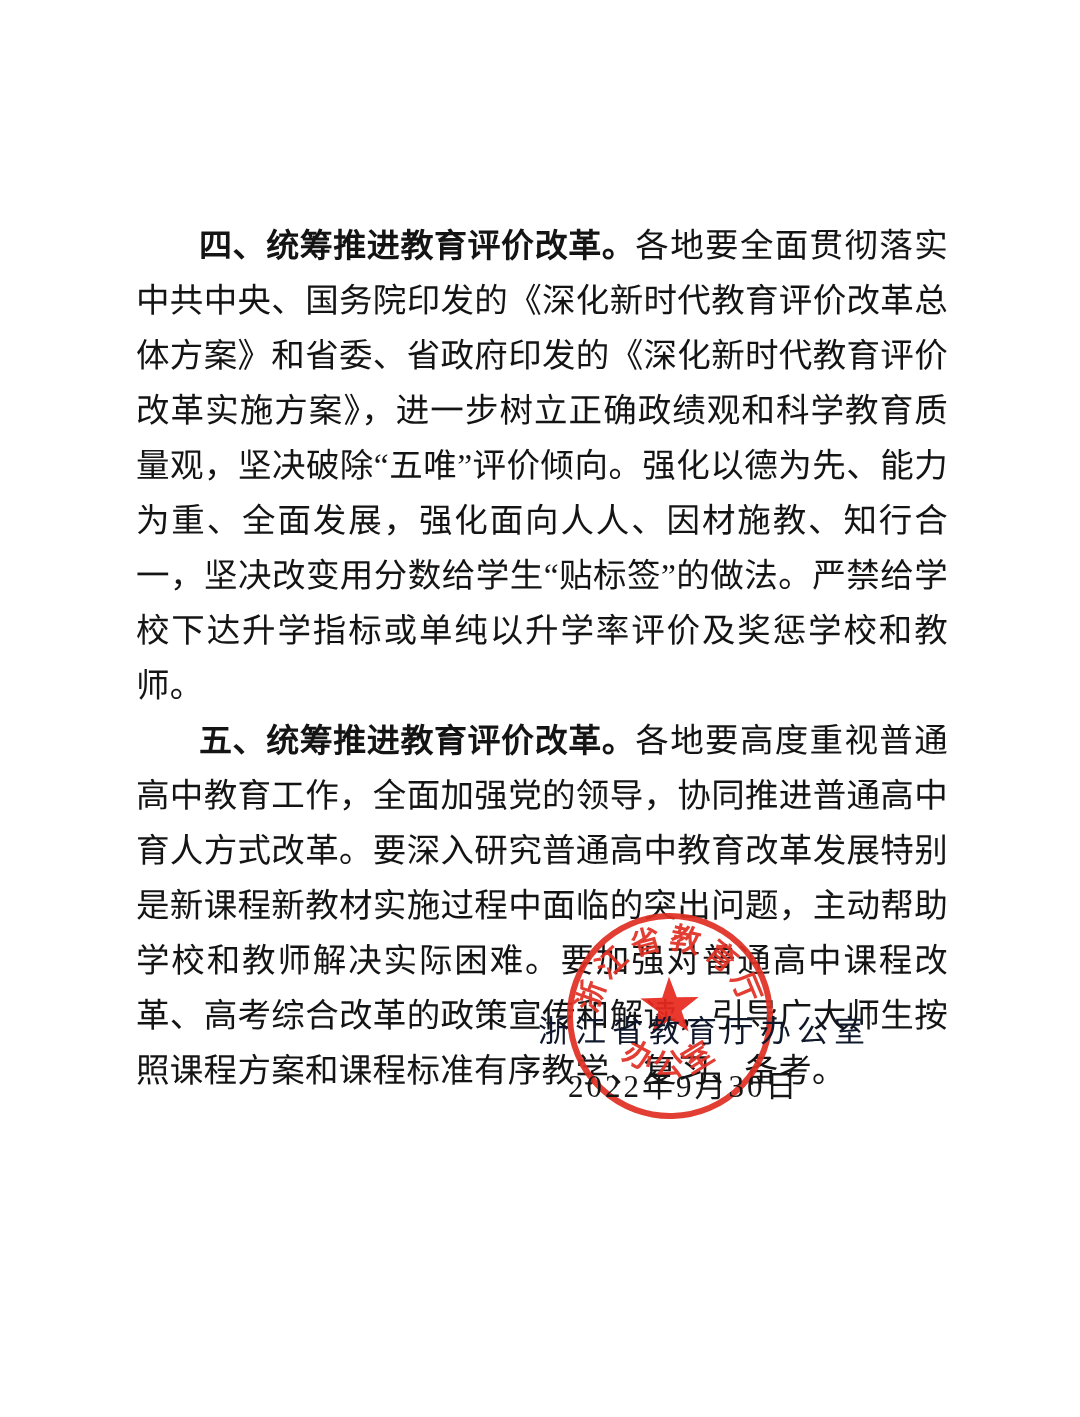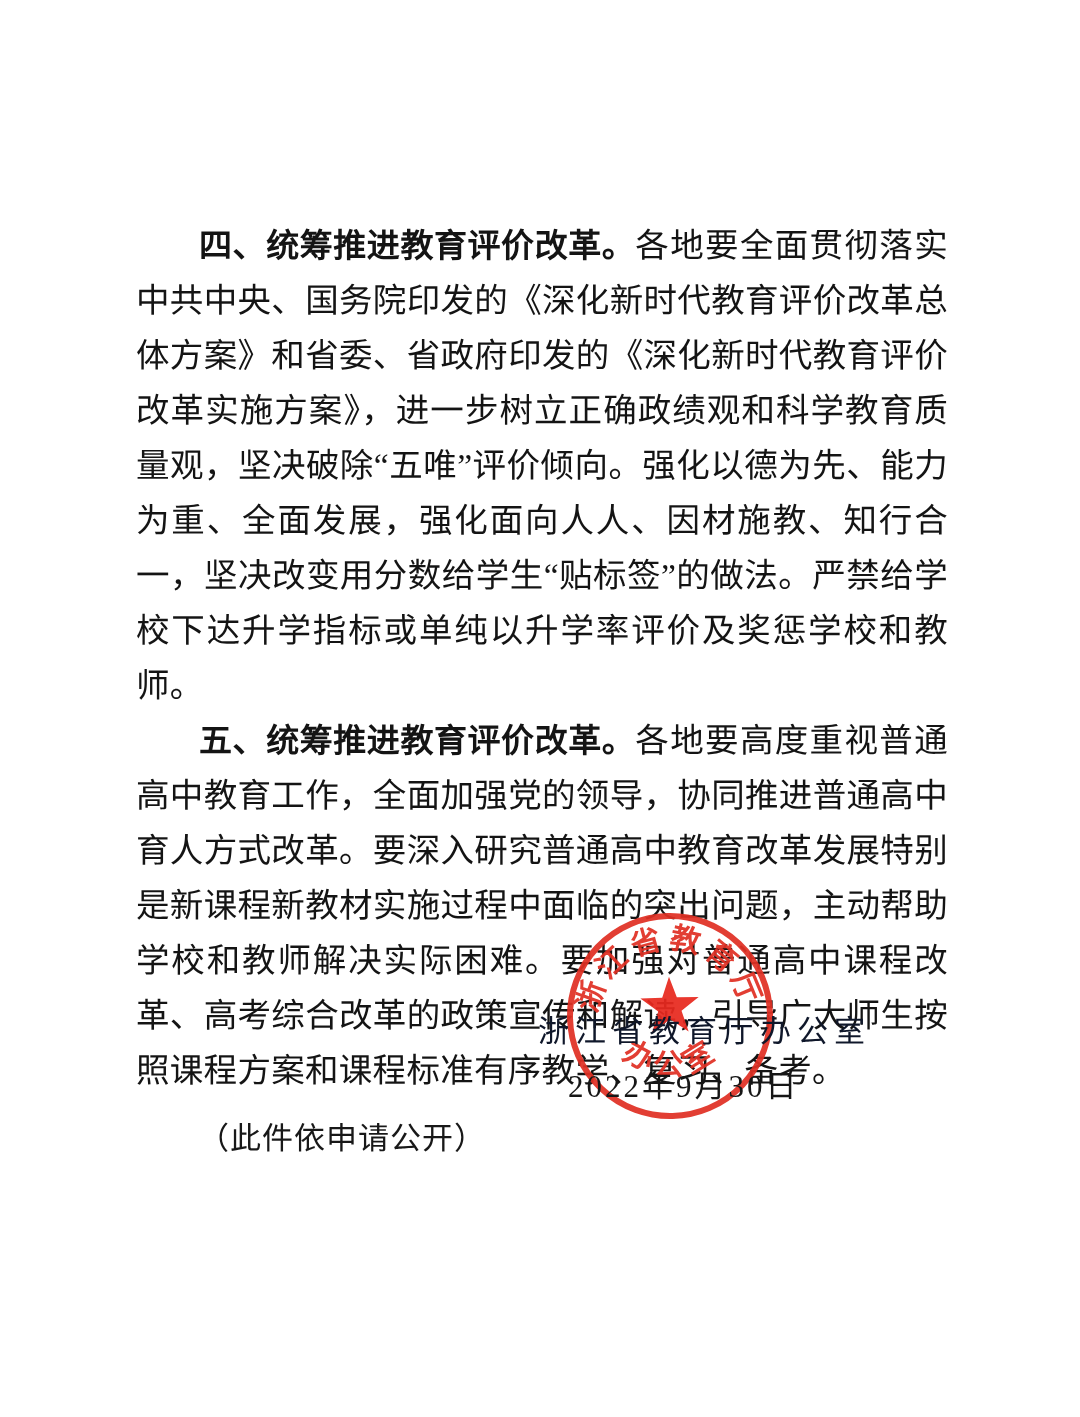--- a/index.html
+++ b/index.html
@@ -202,17 +202,16 @@
         <svg viewBox="0 0 100 100" xmlns="http://www.w3.org/2000/svg" aria-hidden="true">
           <polygon points="50,3 61.8,36.3 97,36.8 68.8,58.2 79.4,92 50,71.4 20.6,92 31.2,58.2 3,36.8 38.2,36.3" fill="#e8291f"></polygon>
         </svg>
       </div>
     </div>
 
     <div class="sig-name">浙江省教育厅办公室</div>
     <div class="sig-date">2022年9月30日</div>
   </div>
 
-  <div class="disclosure-note">（此件依申请公开）</div>
 
   <div class="page-number"><span class="pn-inner">— 3 —</span></div>
 
 </div>
 
 </body></html>

